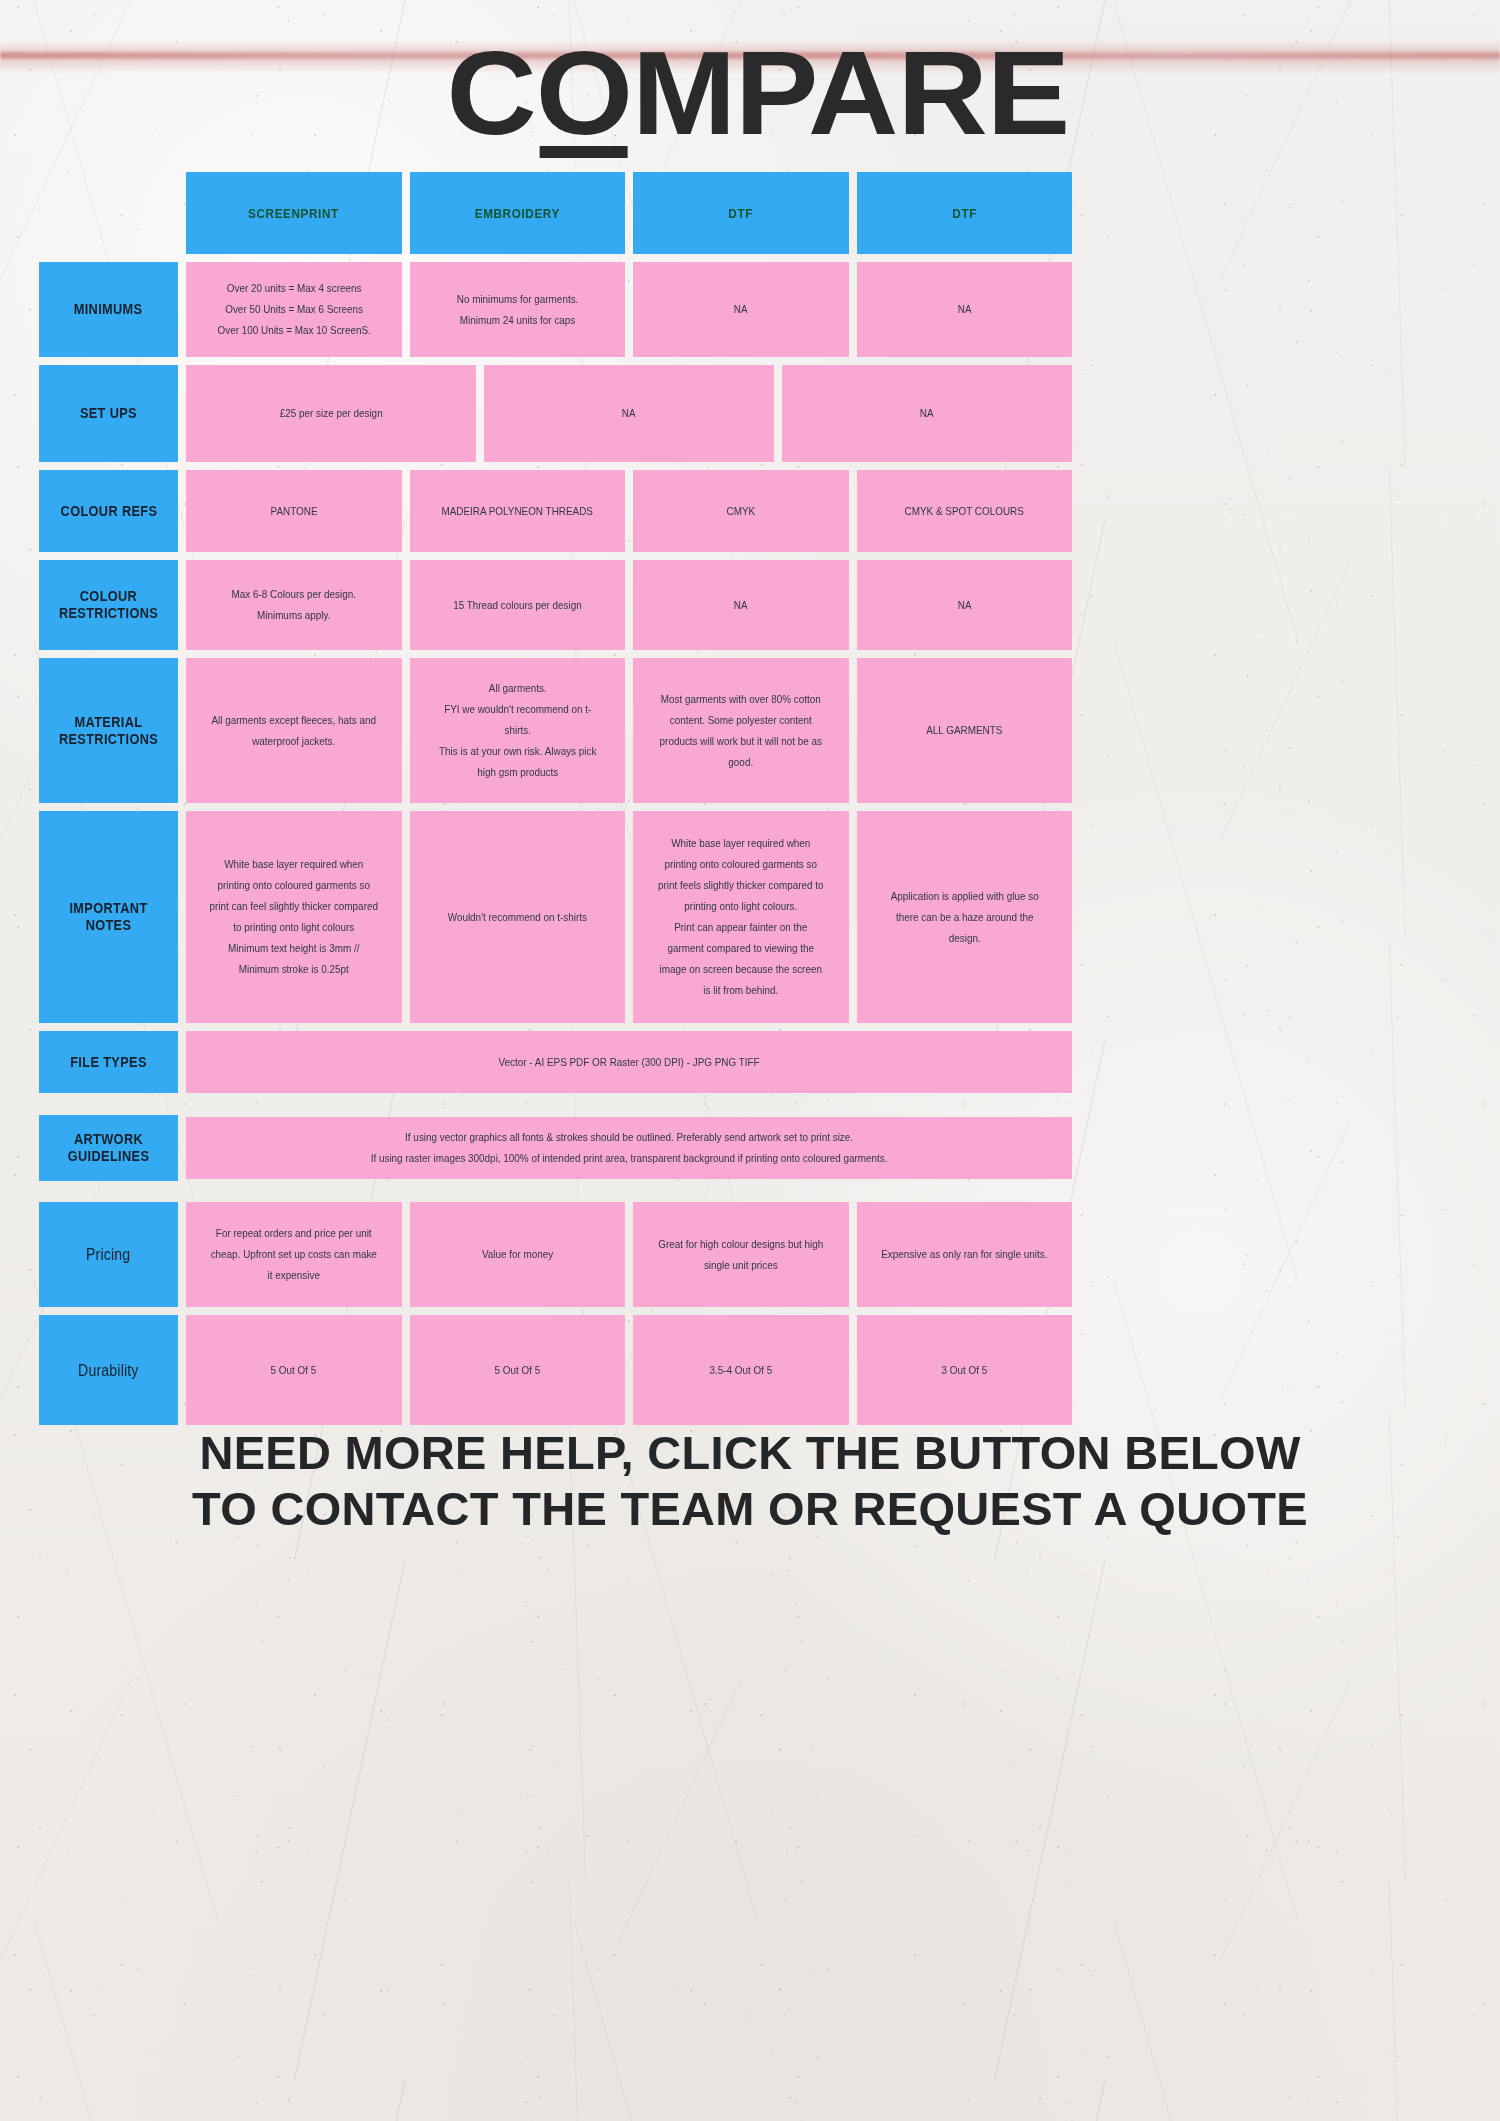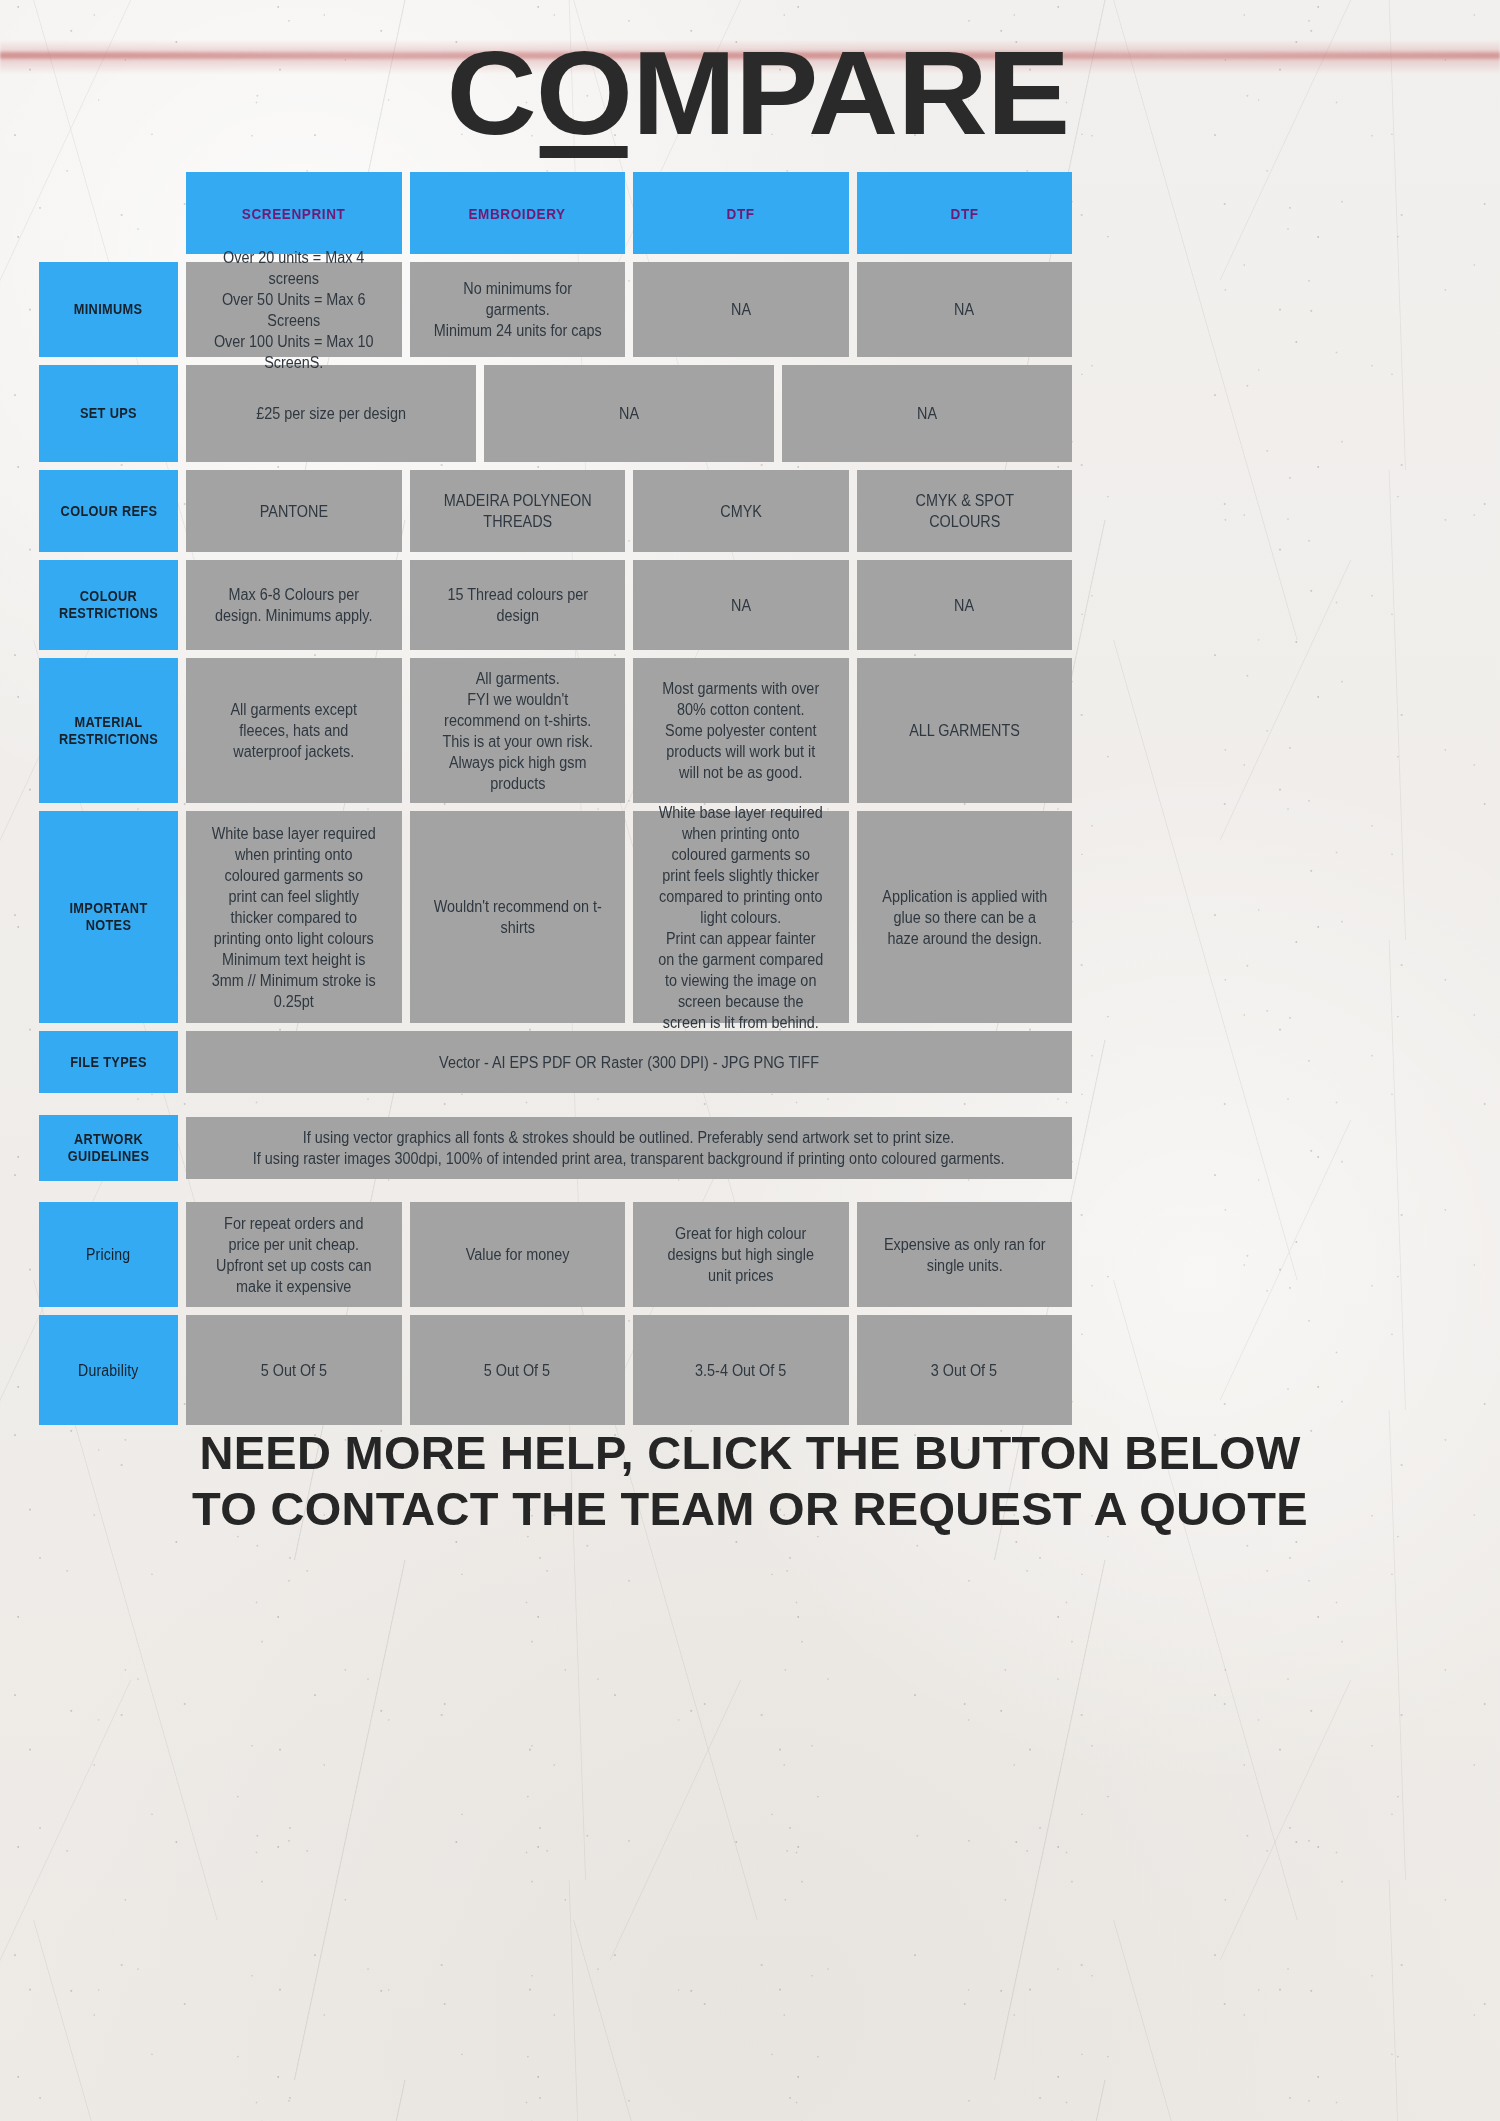--- a/index.html
+++ b/index.html
@@ -123,36 +123,36 @@
     line-height:17px;
     padding:16px 6px;
     box-sizing:border-box;
     transform:none;
   }
   .lbl span{transform:scaleX(.88);display:inline-block;}
   .lbl.soft span{font-weight:400;font-size:16px;letter-spacing:.2px;}
   .lbl.spacer{background:transparent;}
   .cell{
     flex:1 1 0;
-    background:#a3a3a3;
+    background:#f9a8d4;
     display:flex;align-items:center;justify-content:center;
     text-align:center;
     color:#2f3840;
-    font-size:16px;
+    font-size:11px;
     line-height:21px;
     padding:10px 14px;
     box-sizing:border-box;
     font-weight:400;
   }
   .cell span{transform:scaleX(.9);display:inline-block;}
   .cell.head{
     background:#33aaf2;
-    color:#701a75;
+    color:#14532d;
     font-weight:700;
-    font-size:15px;
+    font-size:13px;
     letter-spacing:.7px;
   }
   .cell.wide{flex:1 1 100%;}
 
   .r-head{height:82px;}
   .r-1{height:95px;}
   .r-2{height:97px;}
   .r-3{height:82px;}
   .r-4{height:90px;}
   .r-5{height:145px;}

